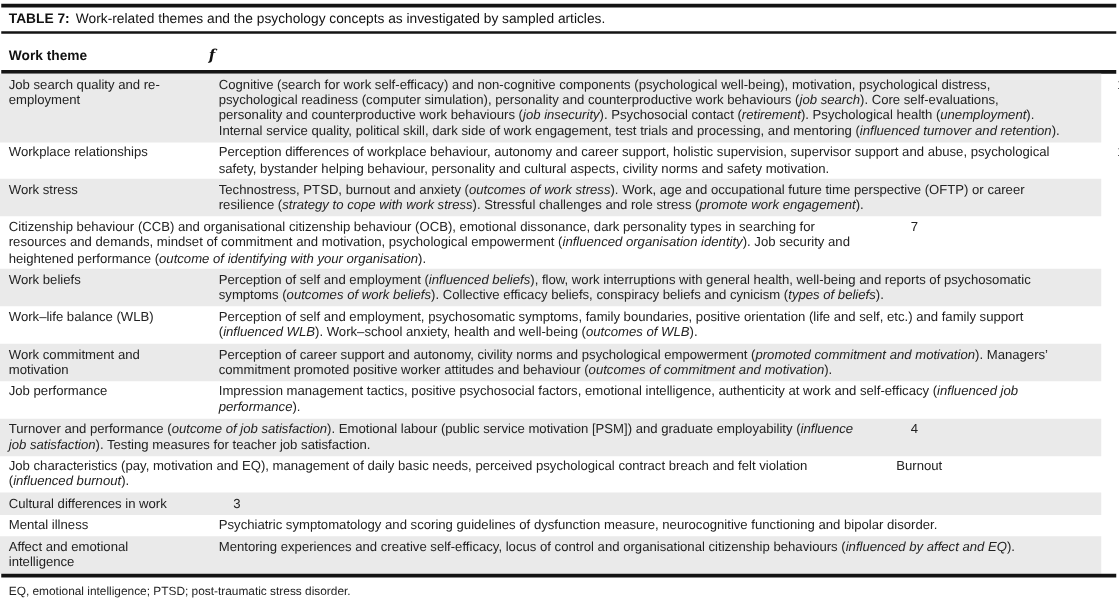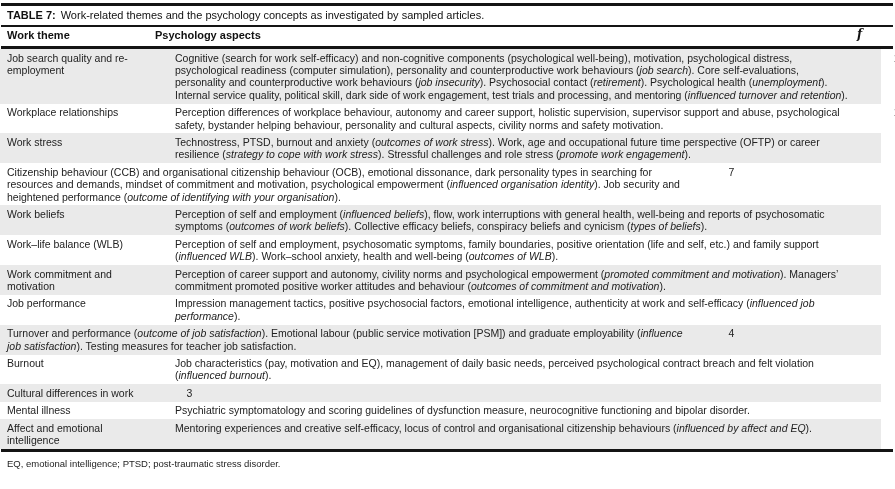--- a/index.html
+++ b/index.html
@@ -13,21 +13,21 @@
   .page { position: relative; width: 895px; height: 489px; }
 
   .rule { width: 892px; margin-left: 1px; background: var(--rule, #141414); }
   .rule.top    { height: 3px; margin-top: 3px; }
   .rule.mid    { height: 2px; }
   .rule.thick  { height: 3px; }
 
   .caption { padding: 3px 8px 3px 7px; font-size: 11px; line-height: 13px; color: #111; }
   .caption .cap-label { font-weight: bold; margin-right: 5px; }
 
-  .hdr-row { display: flex; align-items: flex-end; padding: 0 0 5px 0; width: 881px; }
+  .hdr-row { display: flex; align-items: flex-end; padding: 10px 0 5px 0; width: 881px; }
   .hdr { font-weight: bold; font-size: 11px; color: #111; }
 
   .col-theme   { flex: none; width: 148px; padding-left: 7px; box-sizing: border-box; }
   .col-aspects { flex: none; width: 690px; padding-left: 7px; box-sizing: border-box; }
   .col-freq    { flex: none; width: 43px; text-align: center; }
 
   .freq-hdr {
     font-family: "DejaVu Serif", serif;
     font-style: italic; font-weight: bold; font-size: 12px;
   }
@@ -52,21 +52,20 @@
   <div class="rule top"></div>
 
   <div class="caption">
     <span class="cap-label">TABLE 7:</span><span class="cap-text">Work-related themes and the psychology concepts as investigated by sampled articles.</span>
   </div>
 
   <div class="rule mid"></div>
 
   <div class="hdr-row">
     <div class="hdr col-theme">Work theme</div>
-    <div class="hdr col-aspects">Psychology aspects</div>
     <div class="hdr col-freq freq-hdr">f</div>
   </div>
 
   <div class="rule thick"></div>
 
   <div class="tbody">
       <div class="row">
         <div class="cell theme">Job search quality and re-employment</div>
         <div class="cell aspects"><span>Cognitive (search for work self-efficacy) and non-cognitive components (psychological well-being), motivation, psychological distress, psychological readiness (computer simulation), personality and counterproductive work behaviours (</span><i>job search</i><span>). Core self-evaluations, personality and counterproductive work behaviours (</span><i>job insecurity</i><span>). Psychosocial contact (</span><i>retirement</i><span>). Psychological health (</span><i>unemployment</i><span>). Internal service quality, political skill, dark side of work engagement, test trials and processing, and mentoring (</span><i>influenced turnover and retention</i><span>).</span></div>
         <div class="cell freq">14</div>
@@ -103,22 +102,22 @@
       <div class="row">
         <div class="cell theme">Job performance</div>
         <div class="cell aspects"><span>Impression management tactics, positive psychosocial factors, emotional intelligence, authenticity at work and self-efficacy (</span><i>influenced job performance</i><span>).</span></div>
         <div class="cell freq">5</div>
       </div>
       <div class="row">
         <div class="cell aspects"><span>Turnover and performance (</span><i>outcome of job satisfaction</i><span>). Emotional labour (public service motivation [PSM]) and graduate employability (</span><i>influence job satisfaction</i><span>). Testing measures for teacher job satisfaction.</span></div>
         <div class="cell freq">4</div>
       </div>
       <div class="row">
+        <div class="cell aspects"><span>Job characteristics (pay, motivation and EQ), management of daily basic needs, perceived psychological contract breach and felt violation (</span><i>influenced burnout</i><span>).</span></div>
         <div class="cell theme">Burnout</div>
-        <div class="cell aspects"><span>Job characteristics (pay, motivation and EQ), management of daily basic needs, perceived psychological contract breach and felt violation (</span><i>influenced burnout</i><span>).</span></div>
         <div class="cell freq">3</div>
       </div>
       <div class="row">
         <div class="cell theme">Cultural differences in work</div>
         <div class="cell freq">3</div>
       </div>
       <div class="row">
         <div class="cell theme">Mental illness</div>
         <div class="cell aspects"><span>Psychiatric symptomatology and scoring guidelines of dysfunction measure, neurocognitive functioning and bipolar disorder.</span></div>
         <div class="cell freq">2</div>

